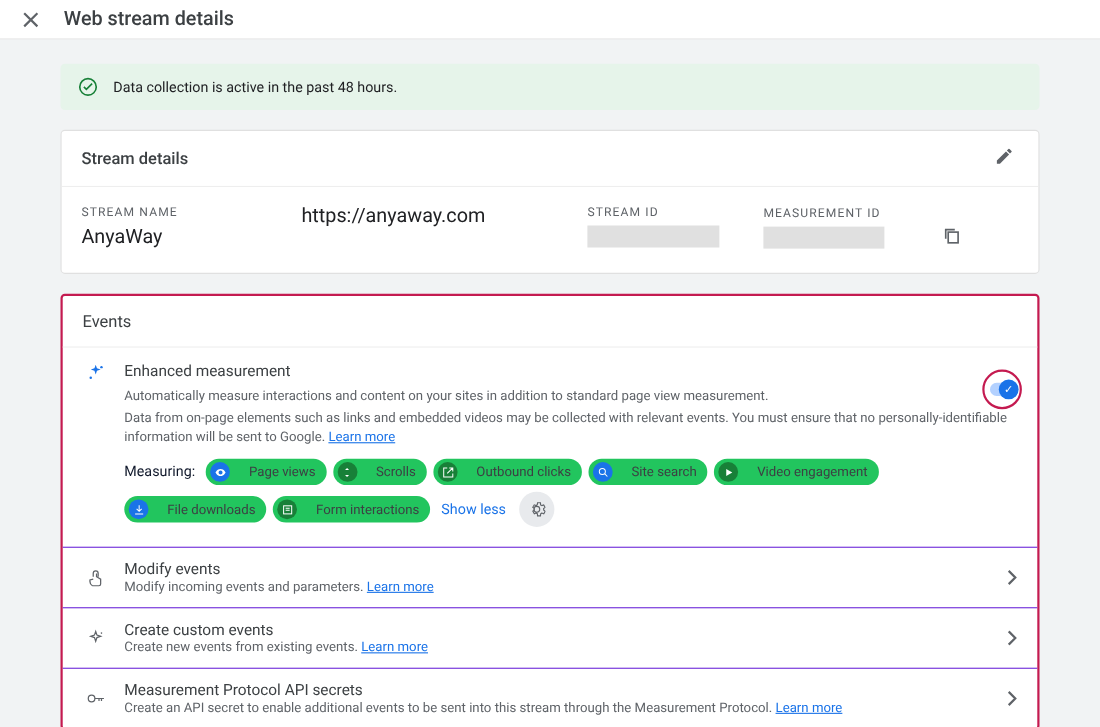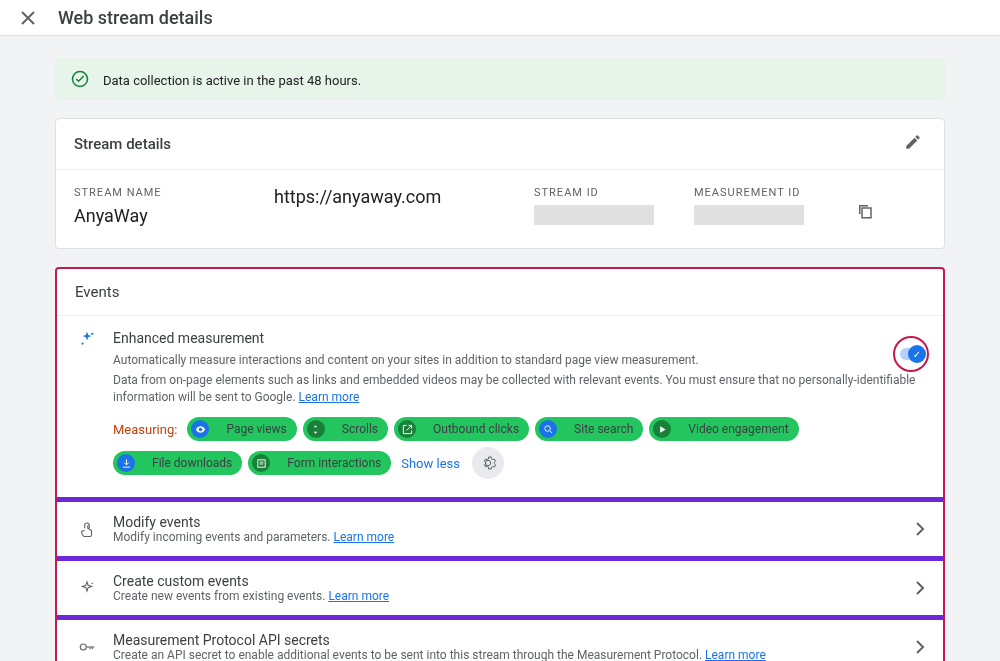--- a/index.html
+++ b/index.html
@@ -12,45 +12,45 @@
   .notice { background:#e6f4ea; border-radius:4px; padding:12px 16px; display:flex; align-items:flex-end; margin-bottom:18px; color:#202124; font-size:13px; }
   .notice-icon { width:18px; height:18px; margin-right:14px; flex-shrink:0; }
   .card { background:#fff; border:1px solid #e0e0e0; border-radius:4px; margin-bottom:18px; }
   .card-header { padding:14px 18px; border-bottom:1px solid #eee; display:flex; align-items:center; justify-content:space-between; font-size:15px; color:#3c4043; font-weight:500;gap:33px;}
   .card-header .title { font-weight:500; font-size:15px; }
   .edit-btn { width:22px; height:22px; }
   .stream-grid { display:flex; padding:16px 18px 22px; }
   .col-name { width:200px; }
   .col-url { width:260px; }
   .col-id { width:160px; }
-  .col-mid { width:180px; display:flex; align-items:flex-start; }
+  .col-mid { width:180px; display:flex; align-items:center; }
   .field-label { font-size:11px; color:#5f6368; letter-spacing:1px; margin-bottom:6px; }
   .field-value { font-size:18px; color:#202124; }
   .placeholder-rect { background:#e0e0e0; height:20px; width:120px; }
   .col-mid .placeholder-rect { width:110px; }
   .copy-btn { margin-left:6px; margin-top:16px;}
   .highlight { border:2px solid #c41a50; border-radius:4px; }
   .section-title { padding:14px 18px; font-size:15px; color:#3c4043; border-bottom:1px solid #eee;}
   .enh-row { display:flex; padding:14px 18px 18px; position:relative; }
   .enh-icon { width:24px; display:flex; justify-content:center; margin-right:14px; flex-shrink:0;}
   .enh-body { flex:1; }
   .enh-title { font-size:14px; color:#3c4043; margin-bottom:6px; }
   .enh-desc { font-size:12px; color:#5f6368; line-height:1.4; margin-bottom:3px;}
   .link { color:#1a73e8; text-decoration:underline; font-size:12px; cursor:pointer;}
   .toggle-wrap { position:absolute; top:20px; right:14px; width:36px; height:36px; border:2.5px solid #c41a50; border-radius:50%; display:flex; align-items:center; justify-content:center;}
   .toggle { width:22px; height:12px; background:#b3d1ff; border-radius:6px; position:relative; cursor:pointer;}
   .toggle::after { content:'✓'; position:absolute; right:-4px; top:-3px; width:18px; height:18px; background:#1a73e8; border-radius:50%; display:flex; align-items:center; justify-content:center; color:#fff; font-size:10px;}
   .measuring { display:flex; align-items:center; flex-wrap:wrap; margin-top:12px; gap:6px; }
-  .measuring-label { font-size:13px; color:#c2410c; margin-right:4px;}
+  .measuring-label { font-size:13px; color:#0f172a; margin-right:4px;}
   .chip { background:#22c55e; border-radius:13px; padding:3px 10px 3px 4px; display:inline-flex; align-items:center; font-size:12px; color:#3c4043;gap:12px; }
   .chip-icon { width:18px; height:18px; border-radius:50%; display:flex; align-items:center; justify-content:center; margin-right:5px;}
   .ci-blue { background:#1a73e8; } .ci-teal { background:#188038; }
   .show-less { color:#1a73e8; font-size:13px; margin-left:4px; cursor:pointer;}
   .gear-btn { width:32px; height:32px; background:#e8eaed; border-radius:50%; display:flex; align-items:center; justify-content:center; margin-left:6px; cursor:pointer;}
-  .list-item { display:flex; align-items:center; padding:12px 18px; border-top:5px solid #6d28d9; cursor:pointer;}
+  .list-item { display:flex; align-items:center; padding:12px 18px; border-top:1px solid #6d28d9; cursor:pointer;}
   .list-ic { width:24px; display:flex; justify-content:center; margin-right:14px; color:#5f6368;}
   .list-body { flex:1; }
   .list-title { font-size:14px; color:#3c4043; }
   .list-sub { font-size:12px; color:#5f6368; }
   .chev { color:#5f6368; }
   svg { display:block; }
 </style>
 </head>
 <body>
 

